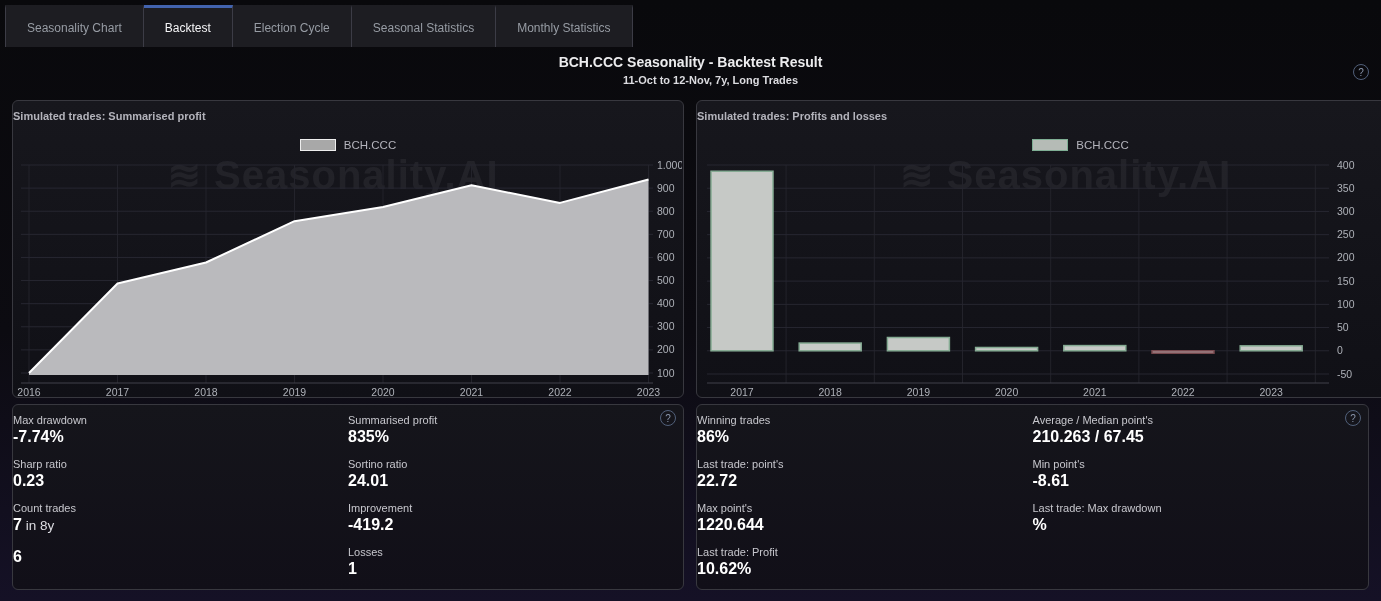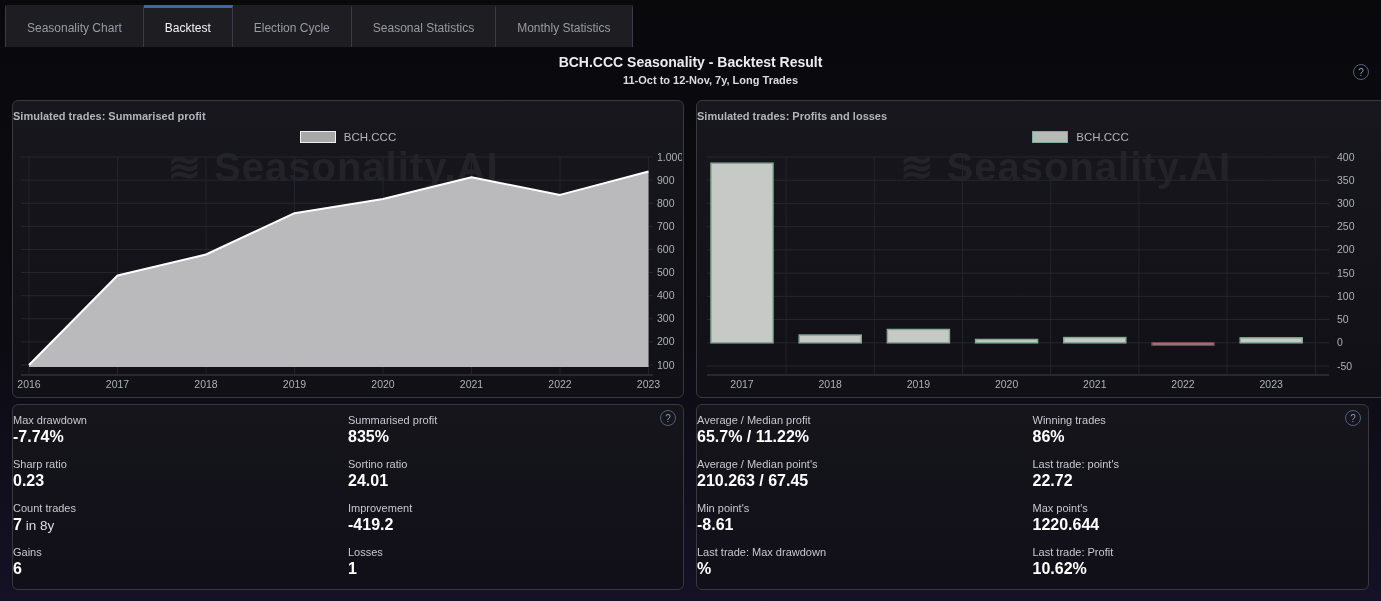--- a/index.html
+++ b/index.html
@@ -30,21 +30,21 @@
   
   .panel{
     position:absolute;box-sizing:border-box;border:1px solid #38383f;border-radius:6px;
     background:linear-gradient(180deg,#17171d 0%,#101016 100%);
   }
   #chart-left {top:100px;left:12px; width:672px;height:298px;}
   #chart-right{top:100px;left:696px;width:769px;height:298px;}
   #stats-left {top:404px;left:12px; width:672px;height:186px;background:linear-gradient(180deg,#15151b,#110f18);}
   #stats-right{top:404px;left:696px;width:673px;height:186px;background:linear-gradient(180deg,#15151b,#110f18);}
   .chart-title{padding-top:9px;text-align:left;font-size:11px;font-weight:bold;color:#b3b3bb;}
-  .legend{display:flex;justify-content:center;align-items:center;gap:8px;margin-top:9px;cursor:pointer;}
+  .legend{display:flex;justify-content:center;align-items:center;gap:8px;margin-top:17px;cursor:pointer;}
   .legend-swatch{width:36px;height:12px;box-sizing:border-box;}
   .sw-gray {background:#a8a8a8;border:1px solid #eeeeee;}
   .sw-green{background:#b5bbb6;border:1px solid #7fae94;}
   .legend-label{font-size:11.5px;color:#b4b4bc;}
   .chart-body{position:relative;height:246px;margin-top:5px;}
   .wm{
     position:absolute;top:-4px;left:0;right:30px;text-align:center;white-space:nowrap;
     font-size:40px;font-weight:bold;color:rgba(195,195,220,0.075);letter-spacing:1px;
     pointer-events:none;
   }
@@ -205,38 +205,33 @@
       </div>
       <div class="stat-cell">
         <div class="stat-label">Count trades</div>
         <div class="stat-value"><span>7</span><span class="stat-suffix"> in 8y</span></div>
       </div>
       <div class="stat-cell">
         <div class="stat-label">Improvement</div>
         <div class="stat-value">-419.2</div>
       </div>
       <div class="stat-cell">
-        <div class="stat-label">Gains</div>
         <div class="stat-value">6</div>
       </div>
       <div class="stat-cell">
         <div class="stat-label">Losses</div>
         <div class="stat-value">1</div>
       </div>
     </div>
   </div>
 
   <div class="panel" id="stats-right">
     <div class="help pnl">?</div>
     <div class="stats-grid">
       <div class="stat-cell">
-        <div class="stat-label">Average / Median profit</div>
-        <div class="stat-value">65.7% / 11.22%</div>
-      </div>
-      <div class="stat-cell">
         <div class="stat-label">Winning trades</div>
         <div class="stat-value">86%</div>
       </div>
       <div class="stat-cell">
         <div class="stat-label">Average / Median point's</div>
         <div class="stat-value">210.263 / 67.45</div>
       </div>
       <div class="stat-cell">
         <div class="stat-label">Last trade: point's</div>
         <div class="stat-value">22.72</div>

